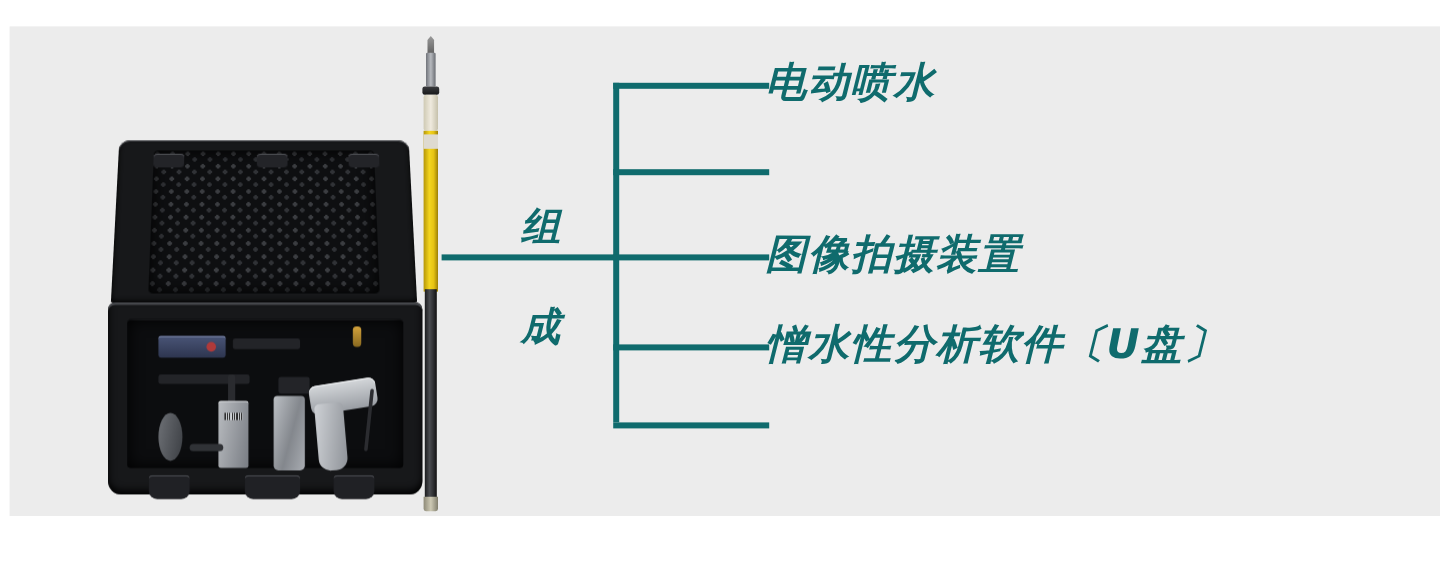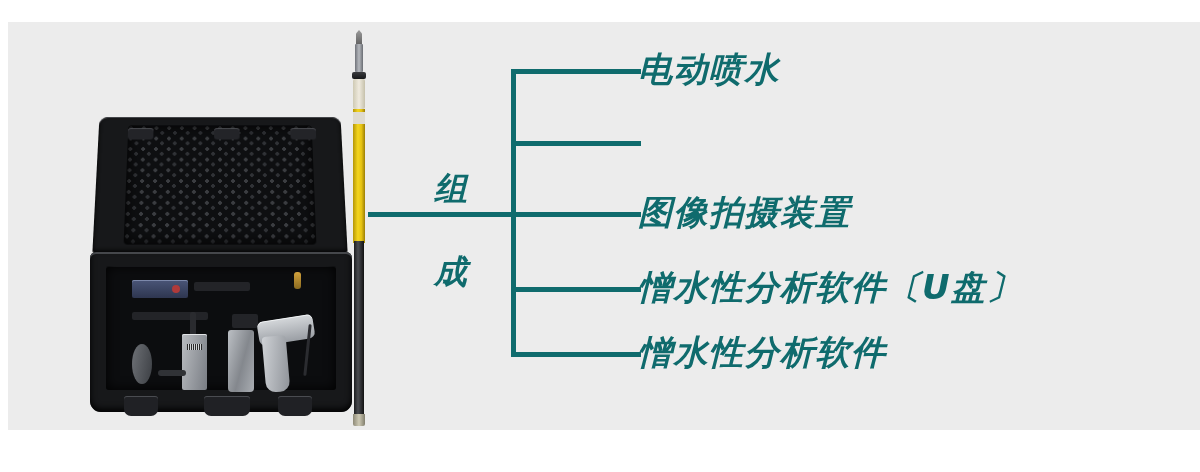--- a/index.html
+++ b/index.html
@@ -316,17 +316,16 @@
       <div class="ln ln-h" style="left:503px; top:190px; width:130px;"></div>
       <div class="ln ln-h" style="left:503px; top:265px; width:130px;"></div>
       <div class="ln ln-h" style="left:503px; top:330px; width:130px;"></div>
 
       <div class="root-label top">组</div>
       <div class="root-label bot">成</div>
 
       <div class="leaf-label" style="top:30px;">电动喷水</div>
       <div class="leaf-label" style="top:173px;">图像拍摄装置</div>
       <div class="leaf-label" style="top:248px;">憎水性分析软件〔U盘〕</div>
-      <div class="leaf-label" style="top:313px;">憎水性分析软件</div>
 
     </div>
   </div>
 </div>
 
 </body></html>

